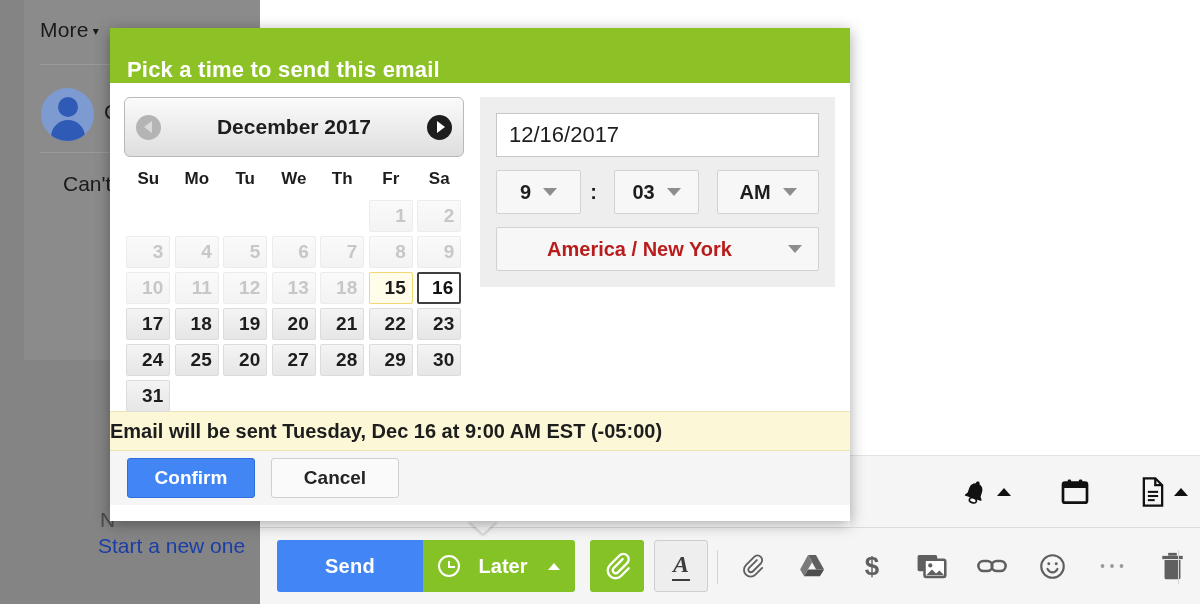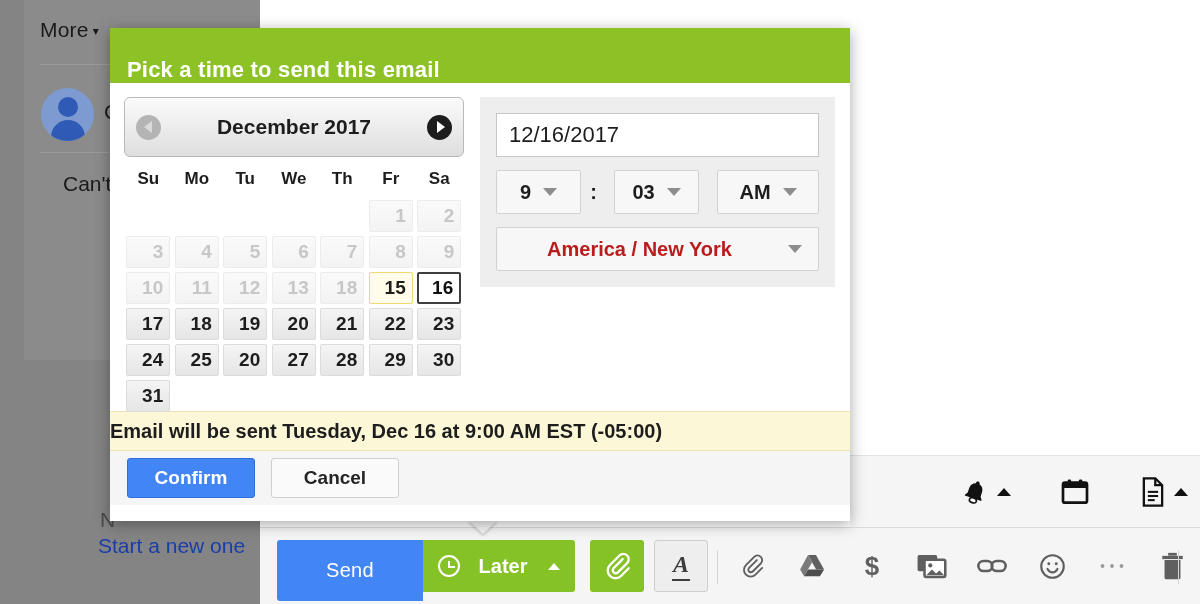--- a/index.html
+++ b/index.html
@@ -47,23 +47,23 @@
   .bg-startnew {
     position:absolute; left:98px; top:534px; font-size:21px; color:#1a3da8;
   }
 
   
   .compose-toolbar {
     position:absolute; left:260px; top:527px; width:940px; height:77px;
     background:#f5f5f5; border-top:1px solid #dcdcdc;
   }
   .btn-send {
-    position:absolute; left:17px; top:12px; width:146px; height:61px;
+    position:absolute; left:17px; top:12px; width:146px; height:52px;
     background:#4285f4; border-radius:3px 0 0 3px;
-    color:#fff; font-size:20px; font-weight:normal;
+    color:#fff; font-size:20px; font-weight:bold;
     display:flex; align-items:center; justify-content:center;
     letter-spacing:.3px;
   }
   .btn-later {
     position:absolute; left:163px; top:12px; width:152px; height:52px;
     background:#85c226; border-radius:0 3px 3px 0;
     color:#fff; font-size:20px; font-weight:bold;
     display:flex; align-items:center; justify-content:center; gap:19px;
   }
   .btn-later .clock {

